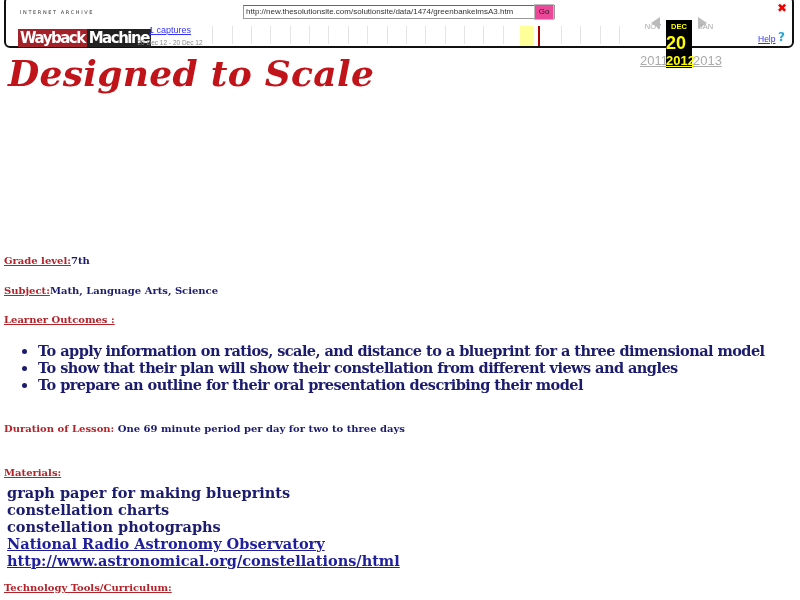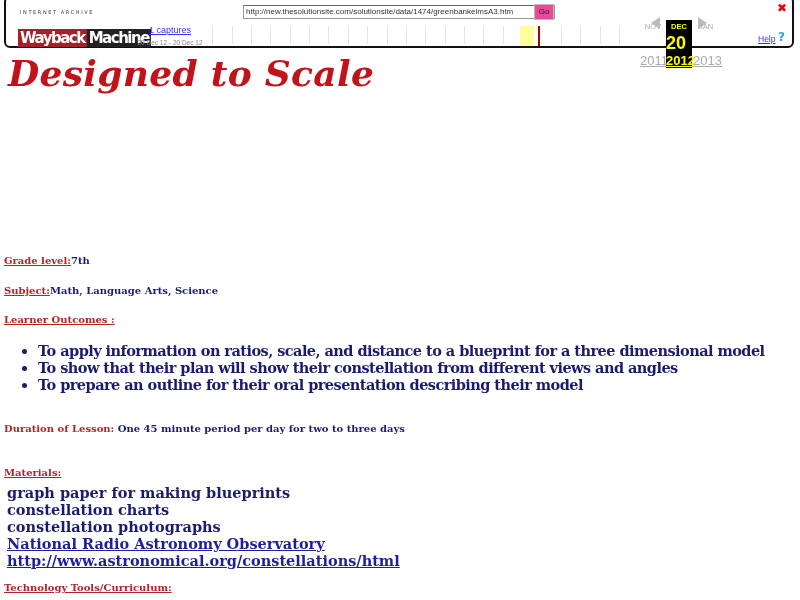--- a/index.html
+++ b/index.html
@@ -140,21 +140,21 @@
   <span class="lbl">Learner Outcomes :</span>
 </div>
 
 <ul class="outcomes">
   <li>To apply information on ratios, scale, and distance to a blueprint for a three dimensional model</li>
   <li>To show that their plan will show their constellation from different views and angles</li>
   <li>To prepare an outline for their oral presentation describing their model</li>
 </ul>
 
 <div class="row" style="top:423px">
-  <span class="lbl nou">Duration of Lesson:</span><span class="val"> One 45 minute period per day for two to three days</span>
+  <span class="lbl nou">Duration of Lesson:</span><span class="val"> One 69 minute period per day for two to three days</span>
 </div>
 
 <div class="row" style="top:467px">
   <span class="lbl">Materials:</span>
 </div>
 
 <div class="mat">
   <div class="val">graph paper for making blueprints</div>
   <div class="val">constellation charts</div>
   <div class="val">constellation photographs</div>

